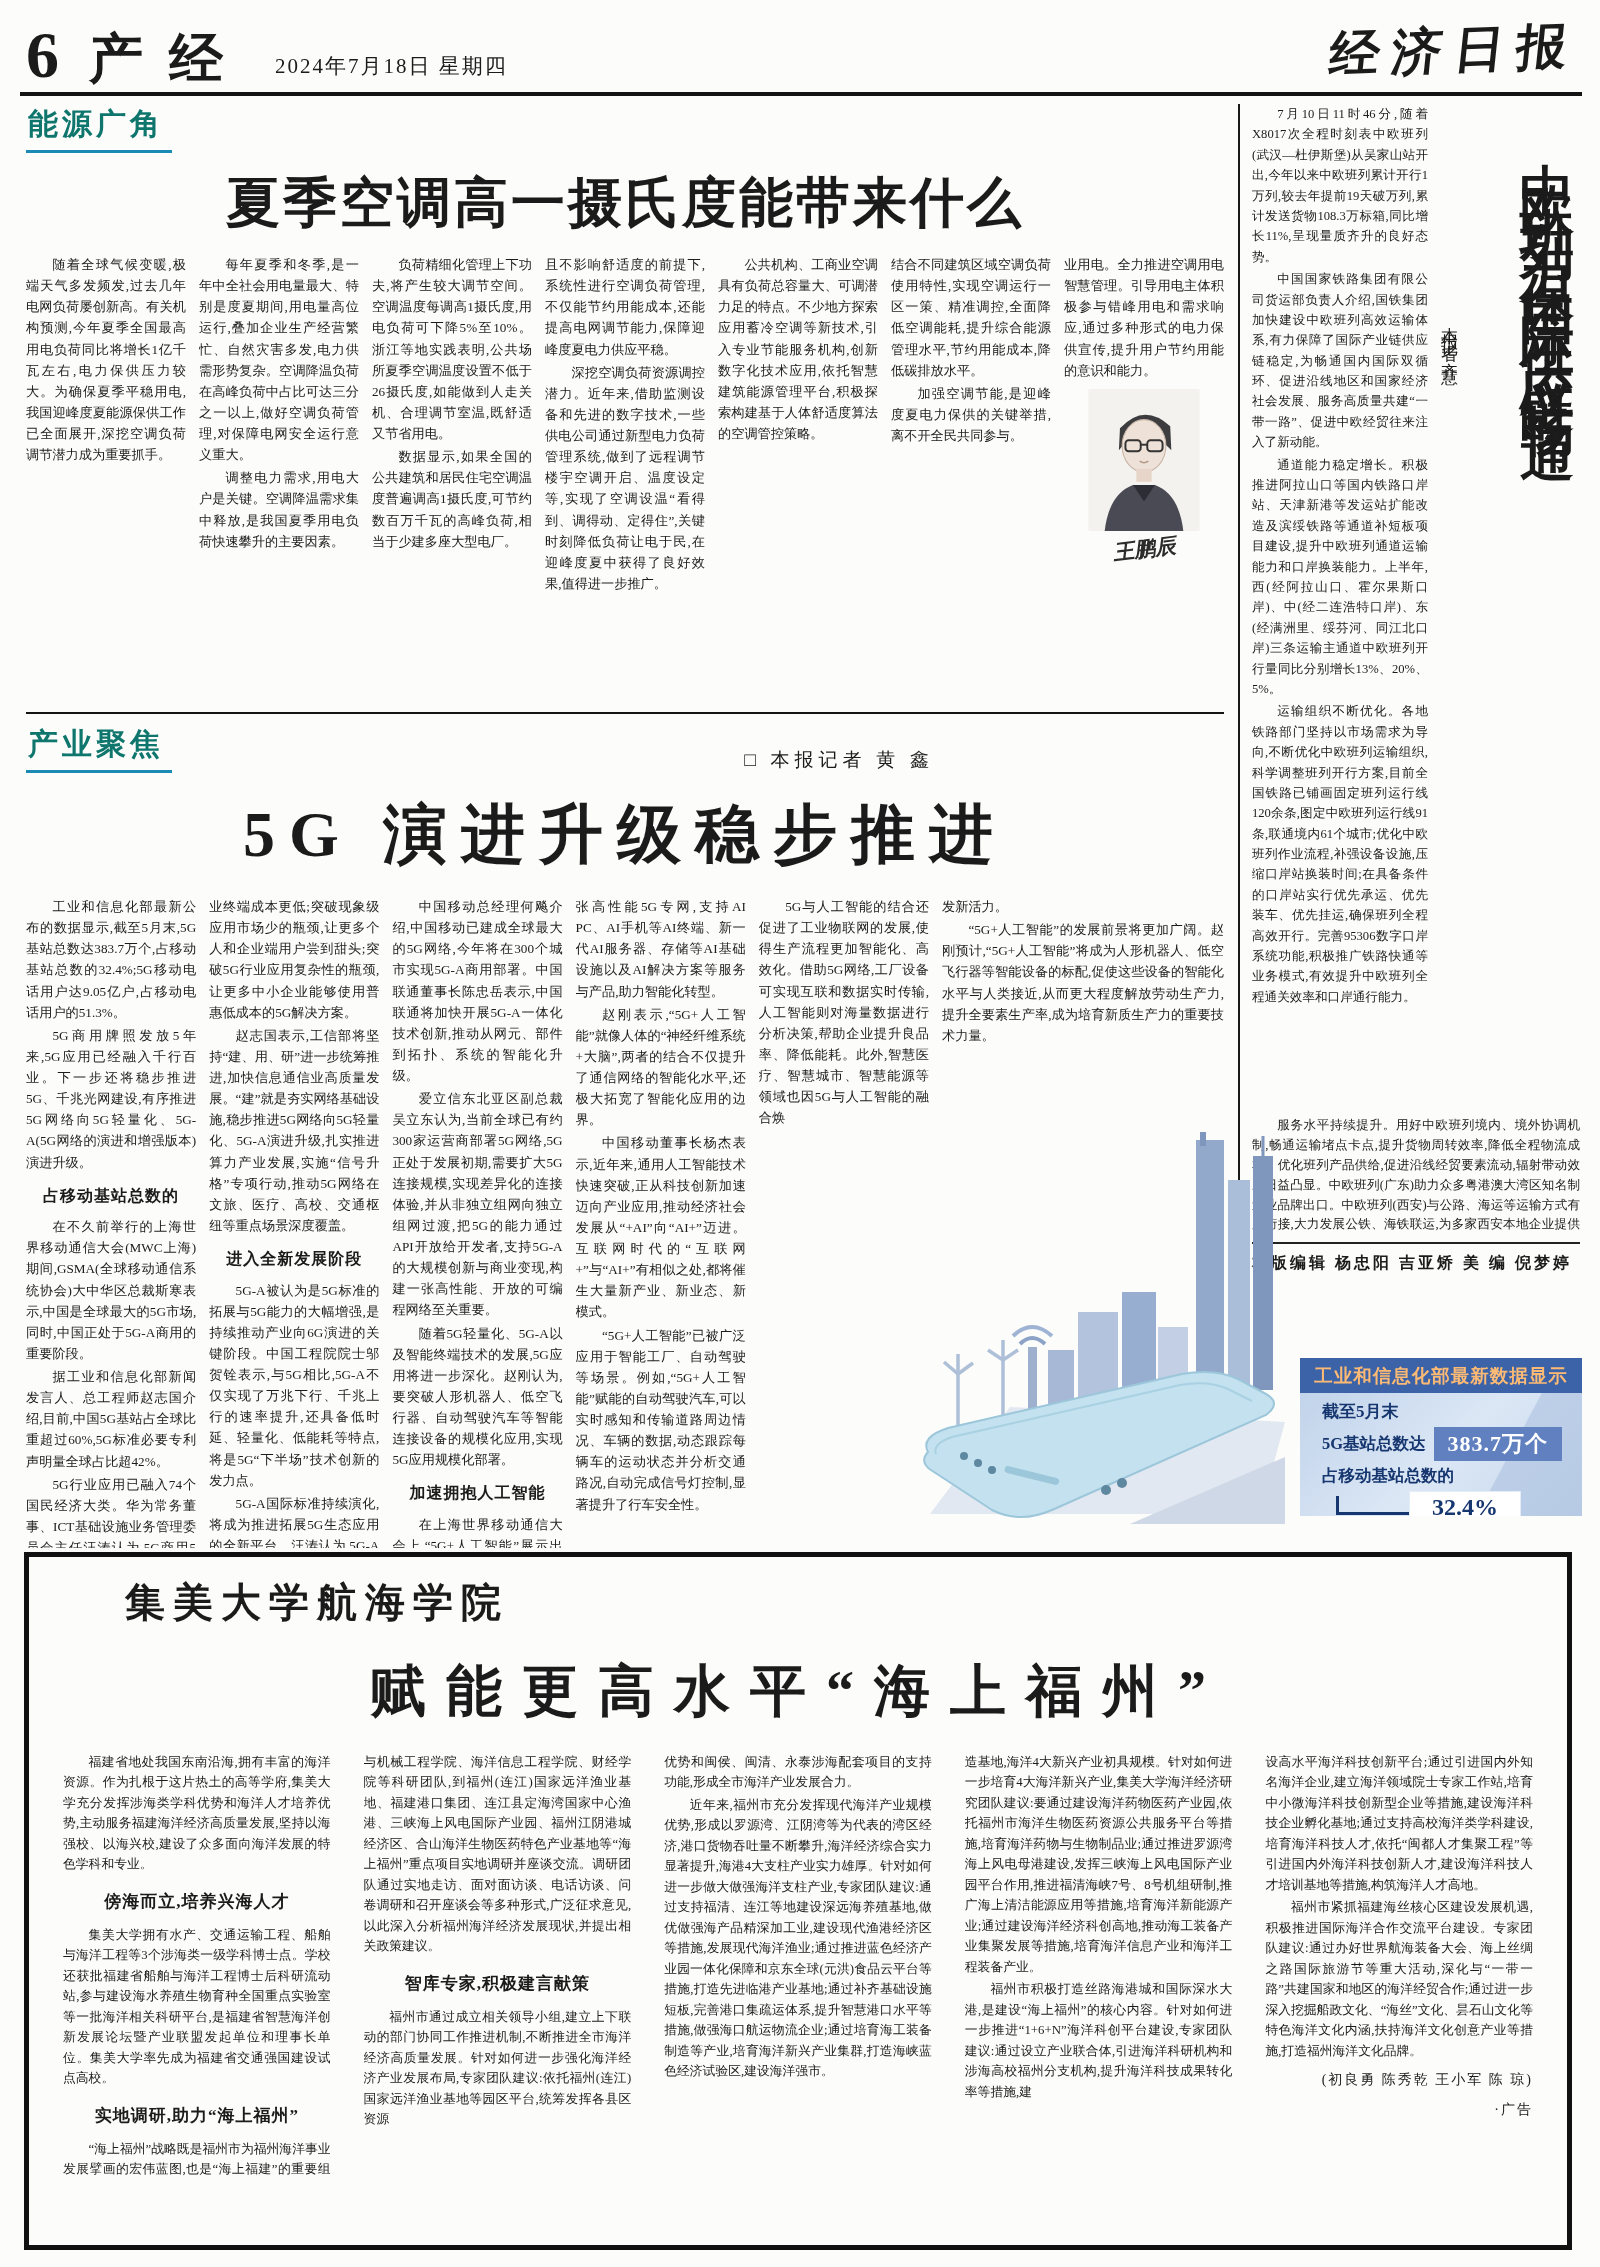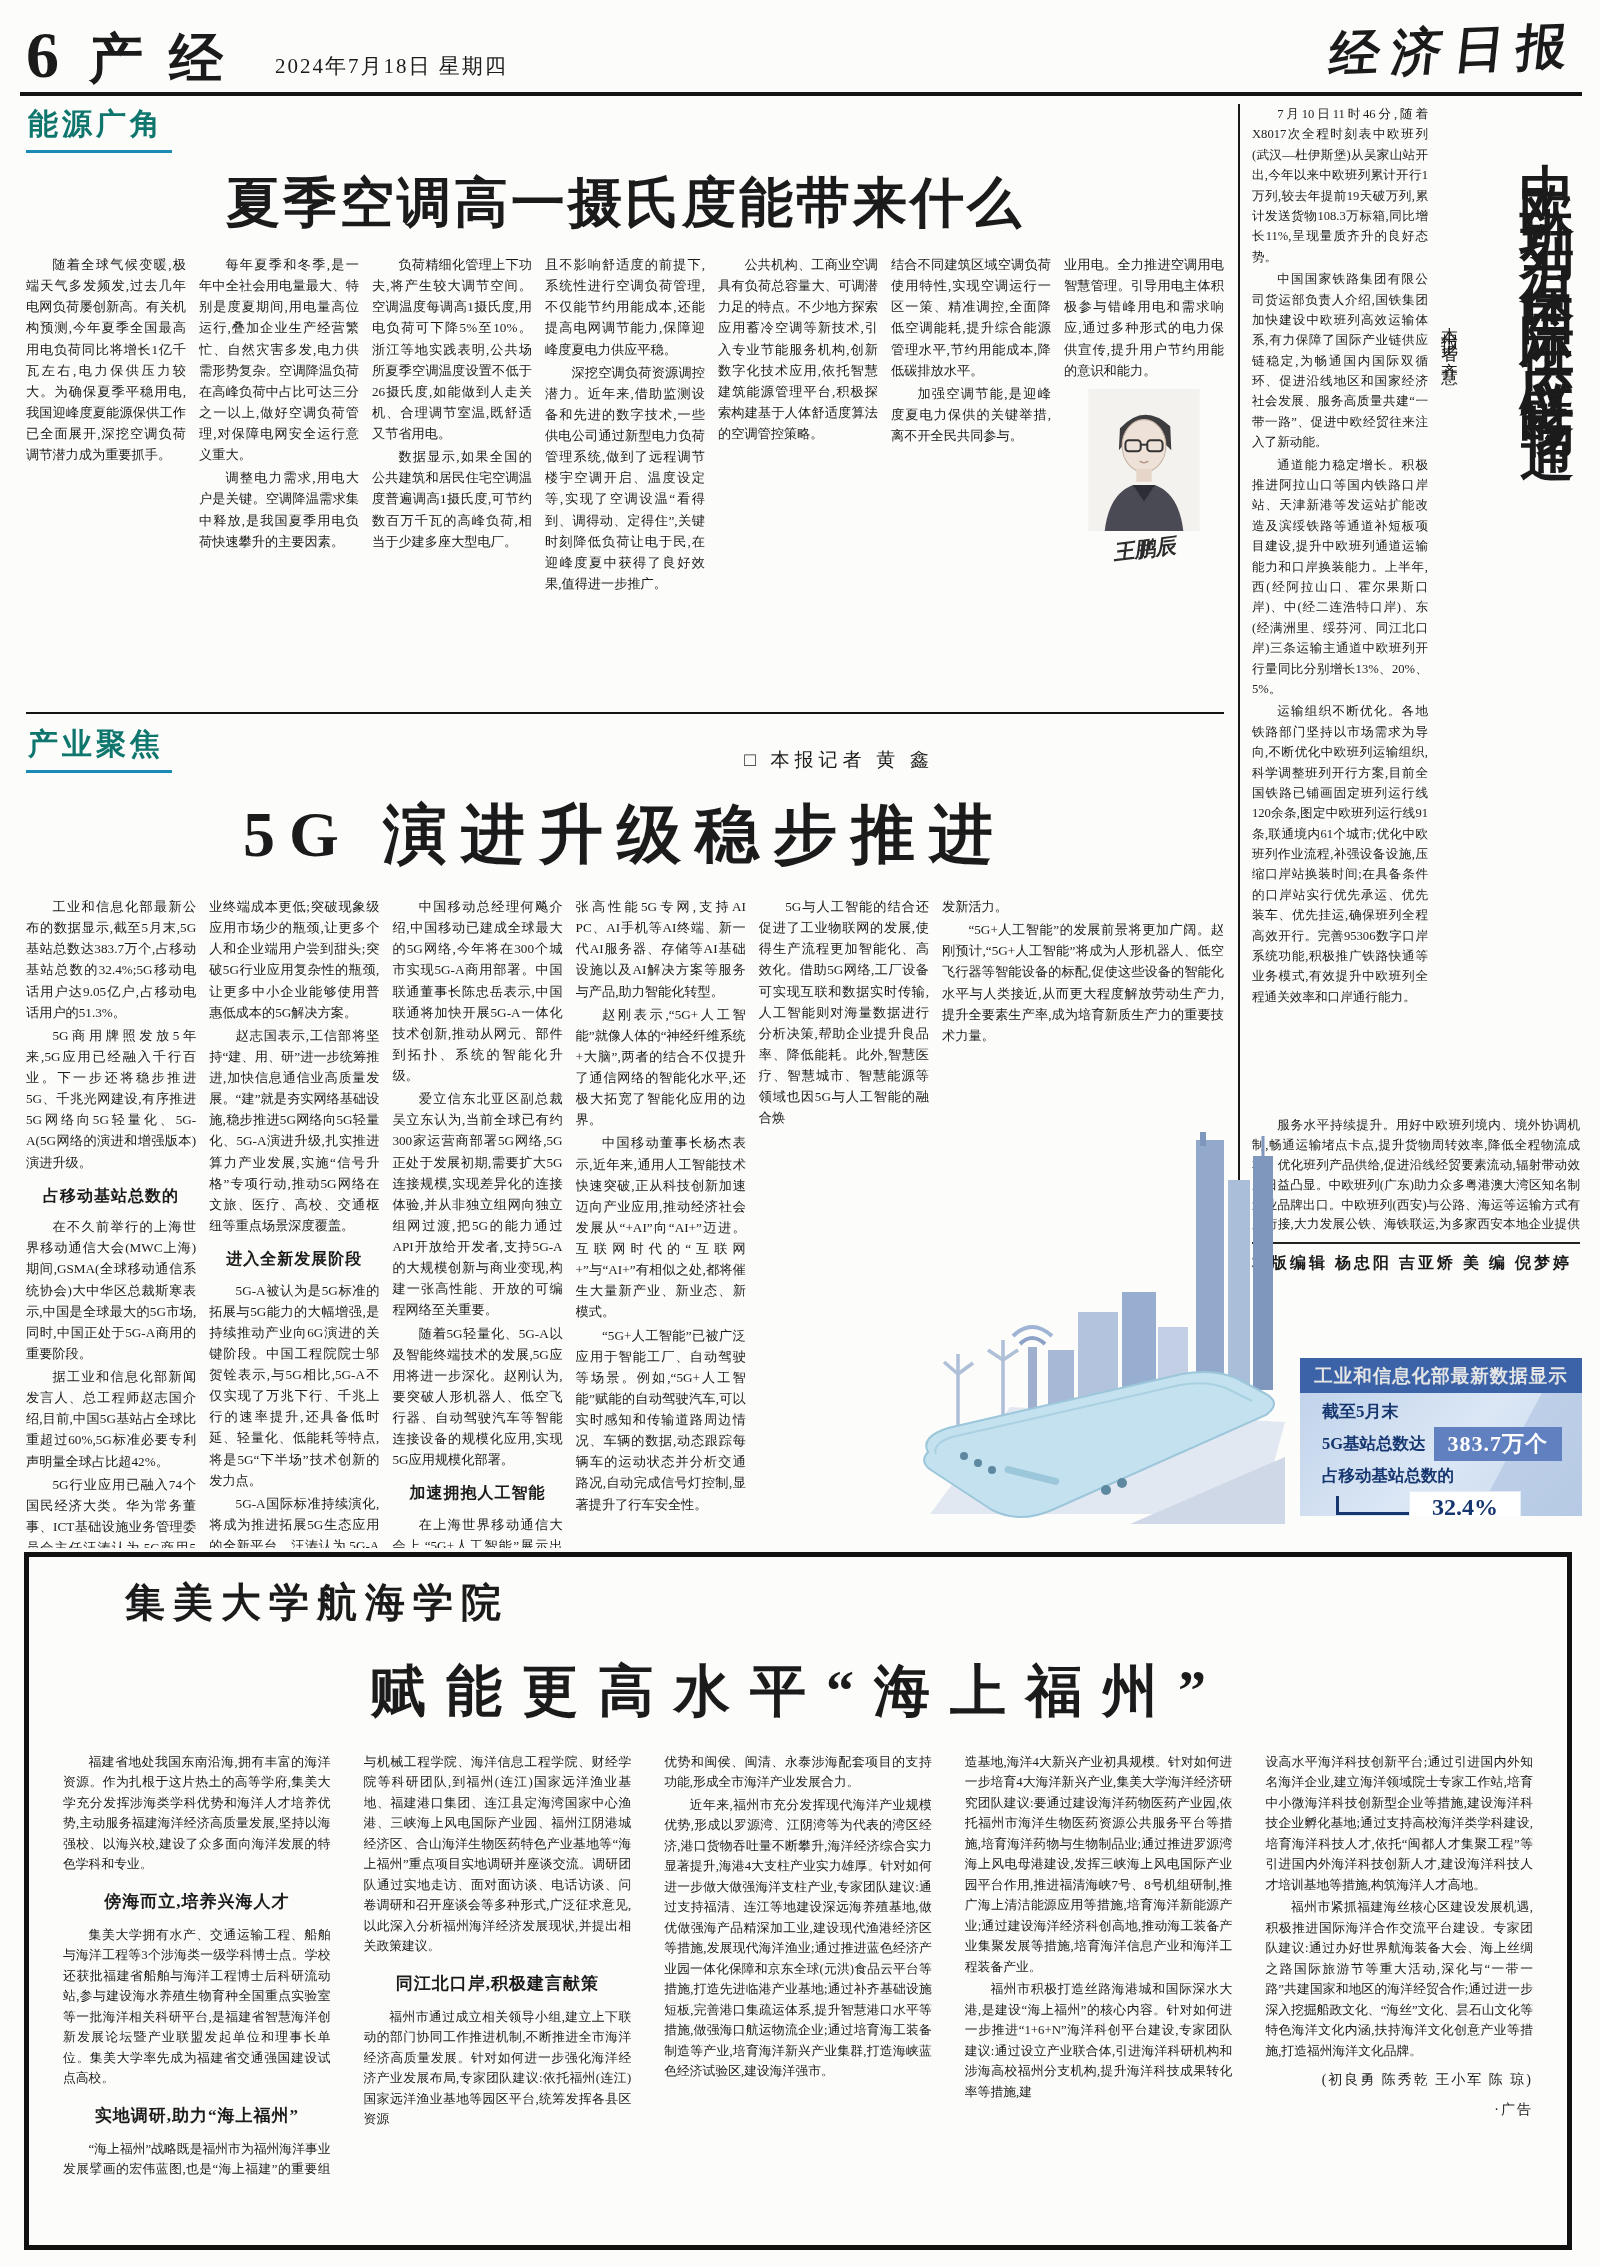--- a/index.html
+++ b/index.html
@@ -39,21 +39,21 @@
   .rail-headline{writing-mode:vertical-rl;font-size:54px;font-weight:900;line-height:1.1;
                  letter-spacing:22px;margin:16px 4px 0 auto;height:960px;}
   .rail-bottom{font-size:12.6px;line-height:1.58;margin-top:4px;overflow:hidden;height:118px;}
   .editors-rule{border-top:2px solid #222;margin-top:8px;}
   .editors{font-size:16px;font-weight:bold;letter-spacing:3px;padding-top:9px;}
   
   .infobox{position:absolute;left:1300px;top:1358px;width:282px;height:158px;
            background:linear-gradient(135deg,#bdd0e9 0%,#dbe7f5 55%,#c7d7ec 100%);overflow:hidden;}
   .infobox:before{content:"";position:absolute;right:-30px;top:30px;width:110px;height:160px;
            background:#a9c0de;transform:skewX(-28deg);opacity:.55;}
-  .info-hdr{position:relative;background:#3c63a7;color:#e5e5e5;font-weight:bold;font-size:18.5px;
+  .info-hdr{position:relative;background:#3c63a7;color:#fdba74;font-weight:bold;font-size:18.5px;
             text-align:center;padding:5px 0;letter-spacing:1px;}
   .info-body{position:relative;padding:7px 12px 0 22px;color:#16366f;}
   .info-asof{font-size:17px;font-weight:bold;}
   .info-row{display:flex;align-items:center;margin-top:4px;text-align:right;}
   .info-lbl{font-size:16.5px;font-weight:bold;}
   .info-val1{background:#607fc0;background:#6180c0;color:#fff;font-weight:900;font-size:22px;
              padding:2px 14px;margin-left:8px;letter-spacing:1px;}
   .info-connector{width:70px;height:16px;border-left:3px solid #16366f;border-bottom:3px solid #16366f;
              margin:0 0 10px 14px;}
   .info-val2{background:#fff;color:#16366f;font-weight:900;font-size:24px;padding:2px 22px;
@@ -268,21 +268,21 @@
     <div class="a-cols" data-interactable="false">
       <div class="a-col" data-interactable="false">
           <div class="para" data-interactable="false">福建省地处我国东南沿海,拥有丰富的海洋资源。作为扎根于这片热土的高等学府,集美大学充分发挥涉海类学科优势和海洋人才培养优势,主动服务福建海洋经济高质量发展,坚持以海强校、以海兴校,建设了众多面向海洋发展的特色学科和专业。</div>
           <div class="subhead" data-interactable="false">傍海而立,培养兴海人才</div>
           <div class="para" data-interactable="false">集美大学拥有水产、交通运输工程、船舶与海洋工程等3个涉海类一级学科博士点。学校还获批福建省船舶与海洋工程博士后科研流动站,参与建设海水养殖生物育种全国重点实验室等一批海洋相关科研平台,是福建省智慧海洋创新发展论坛暨产业联盟发起单位和理事长单位。集美大学率先成为福建省交通强国建设试点高校。</div>
           <div class="subhead" data-interactable="false">实地调研,助力“海上福州”</div>
           <div class="para" data-interactable="false">“海上福州”战略既是福州市为福州海洋事业发展擘画的宏伟蓝图,也是“海上福建”的重要组成部分,具有重要的战略地位和深远的历史意义。为助力打造更高水平“海上福州”,2024年4月至7月初,省重点智库集美大学港航研究中心教授带领航海学院、海洋装备</div>
         </div>
       <div class="a-col" data-interactable="false">
           <div class="para cont" data-interactable="false">与机械工程学院、海洋信息工程学院、财经学院等科研团队,到福州(连江)国家远洋渔业基地、福建港口集团、连江县定海湾国家中心渔港、三峡海上风电国际产业园、福州江阴港城经济区、合山海洋生物医药特色产业基地等“海上福州”重点项目实地调研并座谈交流。调研团队通过实地走访、面对面访谈、电话访谈、问卷调研和召开座谈会等多种形式,广泛征求意见,以此深入分析福州海洋经济发展现状,并提出相关政策建议。</div>
-          <div class="subhead" data-interactable="false">同江北口岸,积极建言献策</div>
+          <div class="subhead" data-interactable="false">智库专家,积极建言献策</div>
           <div class="para" data-interactable="false">福州市通过成立相关领导小组,建立上下联动的部门协同工作推进机制,不断推进全市海洋经济高质量发展。针对如何进一步强化海洋经济产业发展布局,专家团队建议:依托福州(连江)国家远洋渔业基地等园区平台,统筹发挥各县区资源</div>
         </div>
       <div class="a-col" data-interactable="false">
           <div class="para cont" data-interactable="false">优势和闽侯、闽清、永泰涉海配套项目的支持功能,形成全市海洋产业发展合力。</div>
           <div class="para" data-interactable="false">近年来,福州市充分发挥现代海洋产业规模优势,形成以罗源湾、江阴湾等为代表的湾区经济,港口货物吞吐量不断攀升,海洋经济综合实力显著提升,海港4大支柱产业实力雄厚。针对如何进一步做大做强海洋支柱产业,专家团队建议:通过支持福清、连江等地建设深远海养殖基地,做优做强海产品精深加工业,建设现代渔港经济区等措施,发展现代海洋渔业;通过推进蓝色经济产业园一体化保障和京东全球(元洪)食品云平台等措施,打造先进临港产业基地;通过补齐基础设施短板,完善港口集疏运体系,提升智慧港口水平等措施,做强海口航运物流企业;通过培育海工装备制造等产业,培育海洋新兴产业集群,打造海峡蓝色经济试验区,建设海洋强市。</div>
         </div>
       <div class="a-col" data-interactable="false">
           <div class="para cont" data-interactable="false">造基地,海洋4大新兴产业初具规模。针对如何进一步培育4大海洋新兴产业,集美大学海洋经济研究团队建议:要通过建设海洋药物医药产业园,依托福州市海洋生物医药资源公共服务平台等措施,培育海洋药物与生物制品业;通过推进罗源湾海上风电母港建设,发挥三峡海上风电国际产业园平台作用,推进福清海峡7号、8号机组研制,推广海上清洁能源应用等措施,培育海洋新能源产业;通过建设海洋经济科创高地,推动海工装备产业集聚发展等措施,培育海洋信息产业和海洋工程装备产业。</div>
           <div class="para" data-interactable="false">福州市积极打造丝路海港城和国际深水大港,是建设“海上福州”的核心内容。针对如何进一步推进“1+6+N”海洋科创平台建设,专家团队建议:通过设立产业联合体,引进海洋科研机构和涉海高校福州分支机构,提升海洋科技成果转化率等措施,建</div>
         </div>

